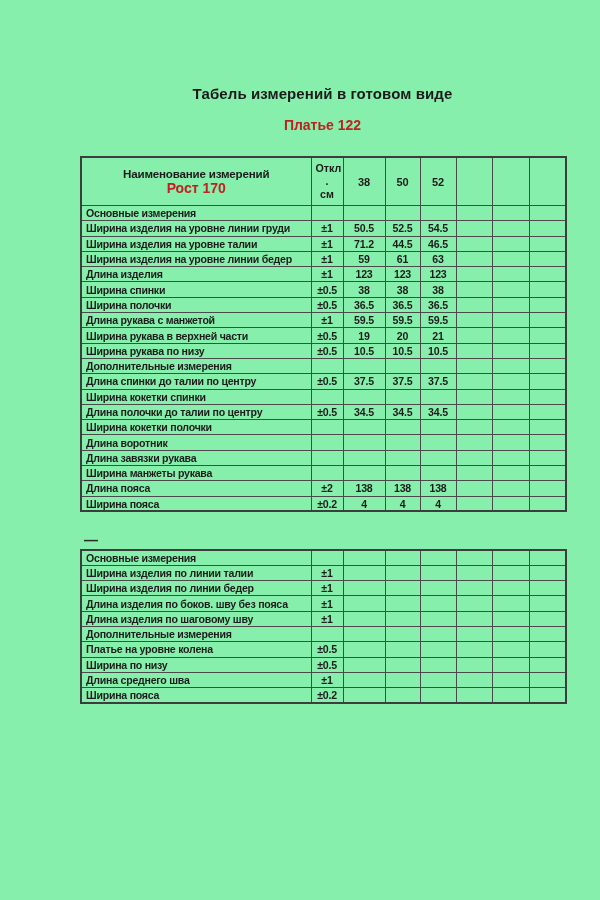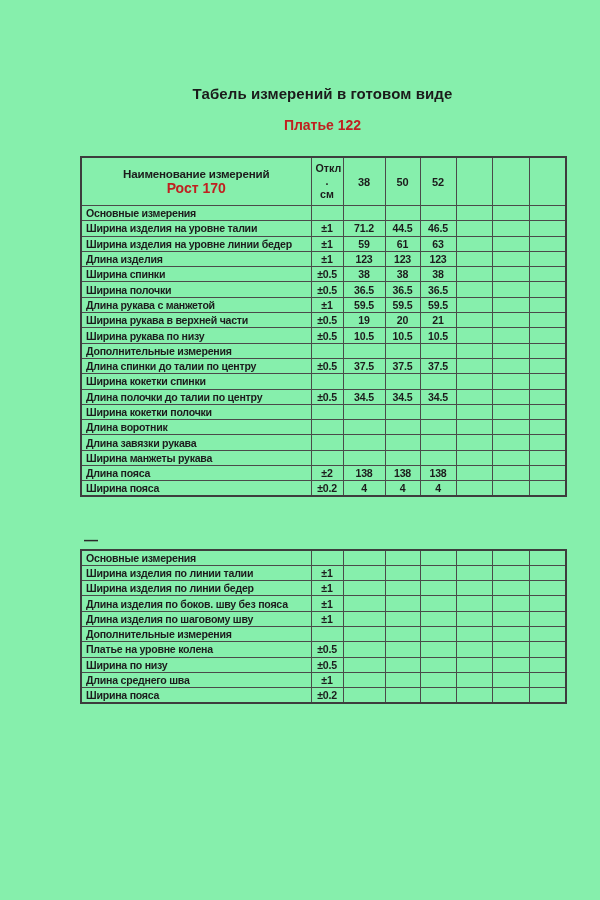--- a/index.html
+++ b/index.html
@@ -139,20 +139,30 @@
           <td class="name-cell">Основные измерения</td>
           <td class="val-cell"></td>
           <td class="val-cell"></td>
           <td class="val-cell"></td>
           <td class="val-cell"></td>
           <td class="val-cell"></td>
           <td class="val-cell"></td>
           <td class="val-cell"></td>
         </tr>
         <tr>
+          <td class="name-cell">Ширина изделия на уровне линии груди</td>
+          <td class="val-cell">±1</td>
+          <td class="val-cell">50.5</td>
+          <td class="val-cell">52.5</td>
+          <td class="val-cell">54.5</td>
+          <td class="val-cell"></td>
+          <td class="val-cell"></td>
+          <td class="val-cell"></td>
+        </tr>
+        <tr>
           <td class="name-cell">Ширина изделия на уровне  талии</td>
           <td class="val-cell">±1</td>
           <td class="val-cell">71.2</td>
           <td class="val-cell">44.5</td>
           <td class="val-cell">46.5</td>
           <td class="val-cell"></td>
           <td class="val-cell"></td>
           <td class="val-cell"></td>
         </tr>
         <tr>

